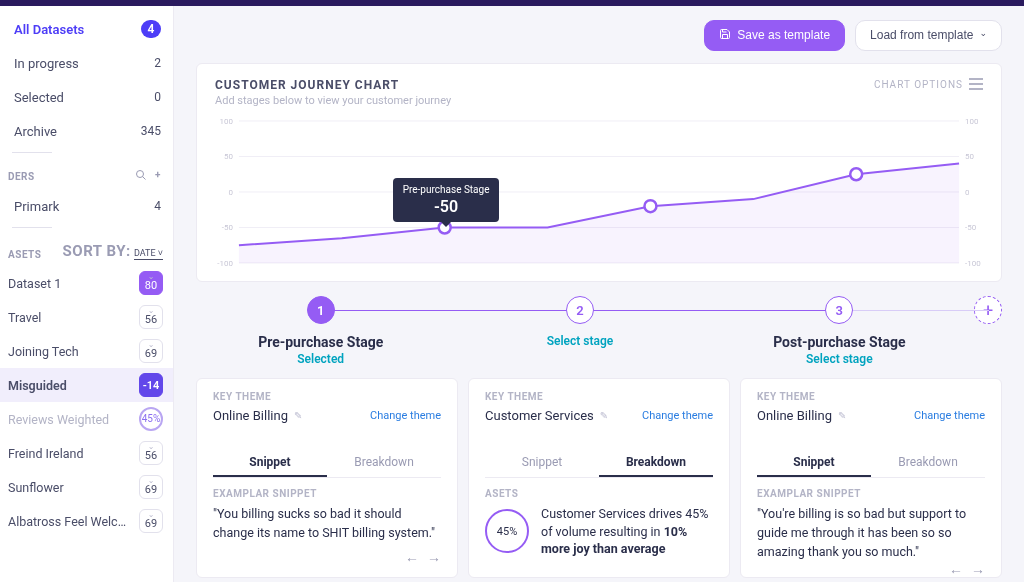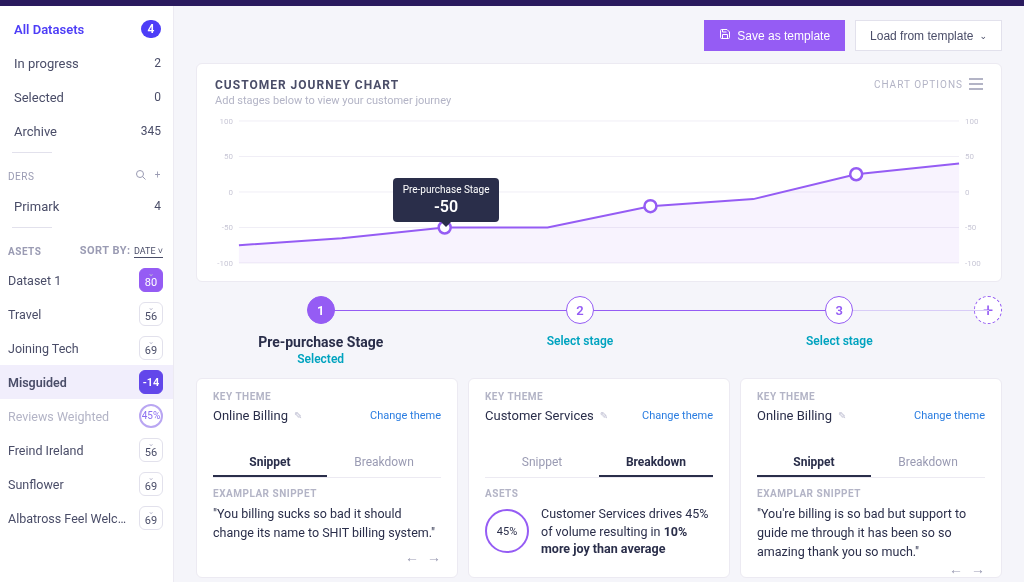--- a/index.html
+++ b/index.html
@@ -61,21 +61,21 @@
     padding: 0 6px;
   }
   .side-section-header {
     display: flex;
     justify-content: space-between;
     align-items: center;
     padding: 6px 12px 6px 8px;
     font-size: 10px;
     letter-spacing: 0.5px;
     color: #9a9bb3;
-    font-weight: 400;
+    font-weight: 700;
     margin-top: 8px;
   }
   .side-icons {
     display: flex;
     gap: 8px;
     color: #9a9bb3;
   }
   .divider {
     width: 40px;
     height: 1px;
@@ -169,28 +169,28 @@
     flex-direction: column;
   }
   .main-header {
     display: flex;
     justify-content: flex-end;
     gap: 10px;
     margin-bottom: 12px;
   }
   .btn {
     padding: 7px 14px;
-    border-radius: 0;
+    border-radius: 10px;
     border: 1px solid #e2e1ec;
     background: #fff;
     font-size: 12px;
     color: #4a4d68;
     cursor: pointer;
     display: flex;
-    align-items: center;
+    align-items: flex-start;
     gap: 6px;
   }
   .btn.primary {
     background: #955cf4;
     border-color: #955cf4;
     color: #fff;
   }
   .btn .caret-down {
     font-size: 9px;
   }
@@ -474,21 +474,21 @@
     </div>
     <div class="side-item">
       <span>Primark</span>
       <span class="side-count">4</span>
     </div>
     <div class="divider"></div>
 
     <div class="sortby">
       <span class="label">ASETS</span>
       <span>
-        <span class="label" style="font-size:11px;">SORT BY:</span>
+        <span class="label" style="font-size:15px;">SORT BY:</span>
         <span class="value"><span>DATE</span> ˅</span>
       </span>
     </div>
 
     <div class="ds-list">
       <div class="ds-item">
         <span>Dataset 1</span>
         <span class="ds-badge purple">
             <span class="caret">⌄</span>
             <span>80</span>
@@ -629,20 +629,21 @@
         <div class="stage-status">Select stage</div>
       </div>
       <div class="stage-col">
         <div class="stage-header-row">
           <div class="stage-line" style="left:-10px;right:50%;"></div>
           <div class="stage-circle">
               <span>3</span>
             </div>
           <div class="stage-line" style="left:50%;right:-25px;background:#d8ccf7;"></div>
         </div>
+        <div class="stage-title">Post-purchase Stage</div>
         <div class="stage-status">Select stage</div>
       </div>
       <div style="width:28px;padding-top:0;">
         <div class="add-circle">+</div>
       </div>
     </div>
 
     <div class="stage-cards">
 
       <div class="stage-card">

